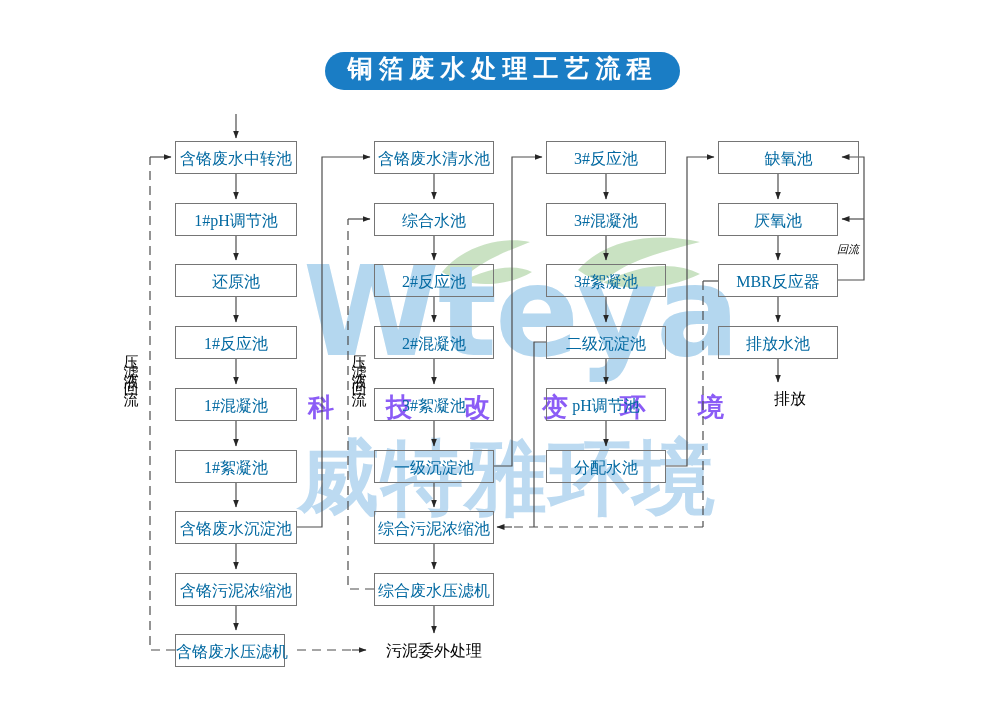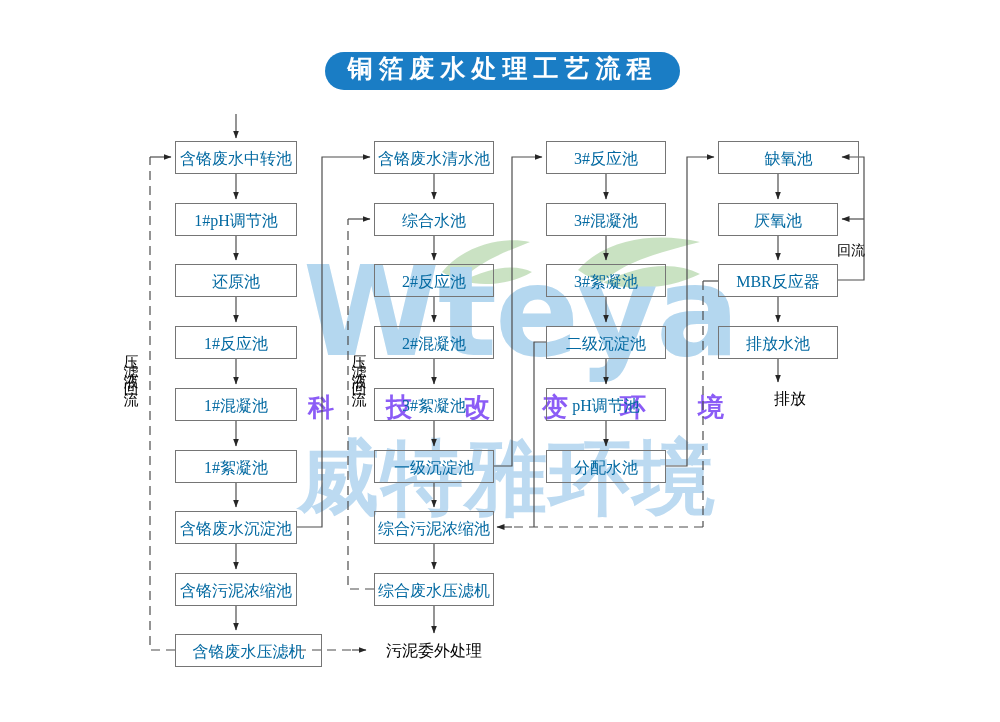--- a/index.html
+++ b/index.html
@@ -32,21 +32,21 @@
   .node{
     position:absolute;z-index:2;height:33px;line-height:33px;
     border:1.2px solid #757575;background:transparent;
     text-align:center;font-size:16px;color:#0369a1;box-sizing:border-box;white-space:nowrap;
   }
   .freelabel{position:absolute;z-index:2;font-size:16px;color:#000;white-space:nowrap;}
   .vlabel{
     position:absolute;z-index:2;font-size:15px;color:#000;
     writing-mode:vertical-rl;text-orientation:upright;letter-spacing:9px;line-height:16px;
   }
-  .small{font-size:14px;}
+  .small{font-size:11px;font-style:italic;}
   
   .banner{
     position:absolute;z-index:3;left:325px;top:44px;width:355px;height:38px;
     border-radius:19px;background:#1a7dc5;
     display:flex;align-items:flex-start;justify-content:center;margin-top:8px;
   }
   .banner span{
     font-family:"Liberation Sans","DejaVu Sans",sans-serif;
     color:#ffffff;font-weight:bold;font-size:25px;letter-spacing:6px;white-space:nowrap;
   }
@@ -121,21 +121,21 @@
   </div>
 
   <div class="node" style="left:175px;top:141px;width:122px">含铬废水中转池</div>
   <div class="node" style="left:175px;top:203px;width:122px">1#pH调节池</div>
   <div class="node" style="left:175px;top:264px;width:122px">还原池</div>
   <div class="node" style="left:175px;top:326px;width:122px">1#反应池</div>
   <div class="node" style="left:175px;top:388px;width:122px">1#混凝池</div>
   <div class="node" style="left:175px;top:450px;width:122px">1#絮凝池</div>
   <div class="node" style="left:175px;top:511px;width:122px">含铬废水沉淀池</div>
   <div class="node" style="left:175px;top:573px;width:122px">含铬污泥浓缩池</div>
-  <div class="node" style="left:175px;top:634px;width:147px">含铬废水压滤机</div>
+  <div class="node" style="left:175px;top:634px;width:110px">含铬废水压滤机</div>
 
   <div class="node" style="left:374px;top:141px;width:120px">含铬废水清水池</div>
   <div class="node" style="left:374px;top:203px;width:120px">综合水池</div>
   <div class="node" style="left:374px;top:264px;width:120px">2#反应池</div>
   <div class="node" style="left:374px;top:326px;width:120px">2#混凝池</div>
   <div class="node" style="left:374px;top:388px;width:120px">3#絮凝池</div>
   <div class="node" style="left:374px;top:450px;width:120px">一级沉淀池</div>
   <div class="node" style="left:374px;top:511px;width:120px">综合污泥浓缩池</div>
   <div class="node" style="left:374px;top:573px;width:120px">综合废水压滤机</div>
 

